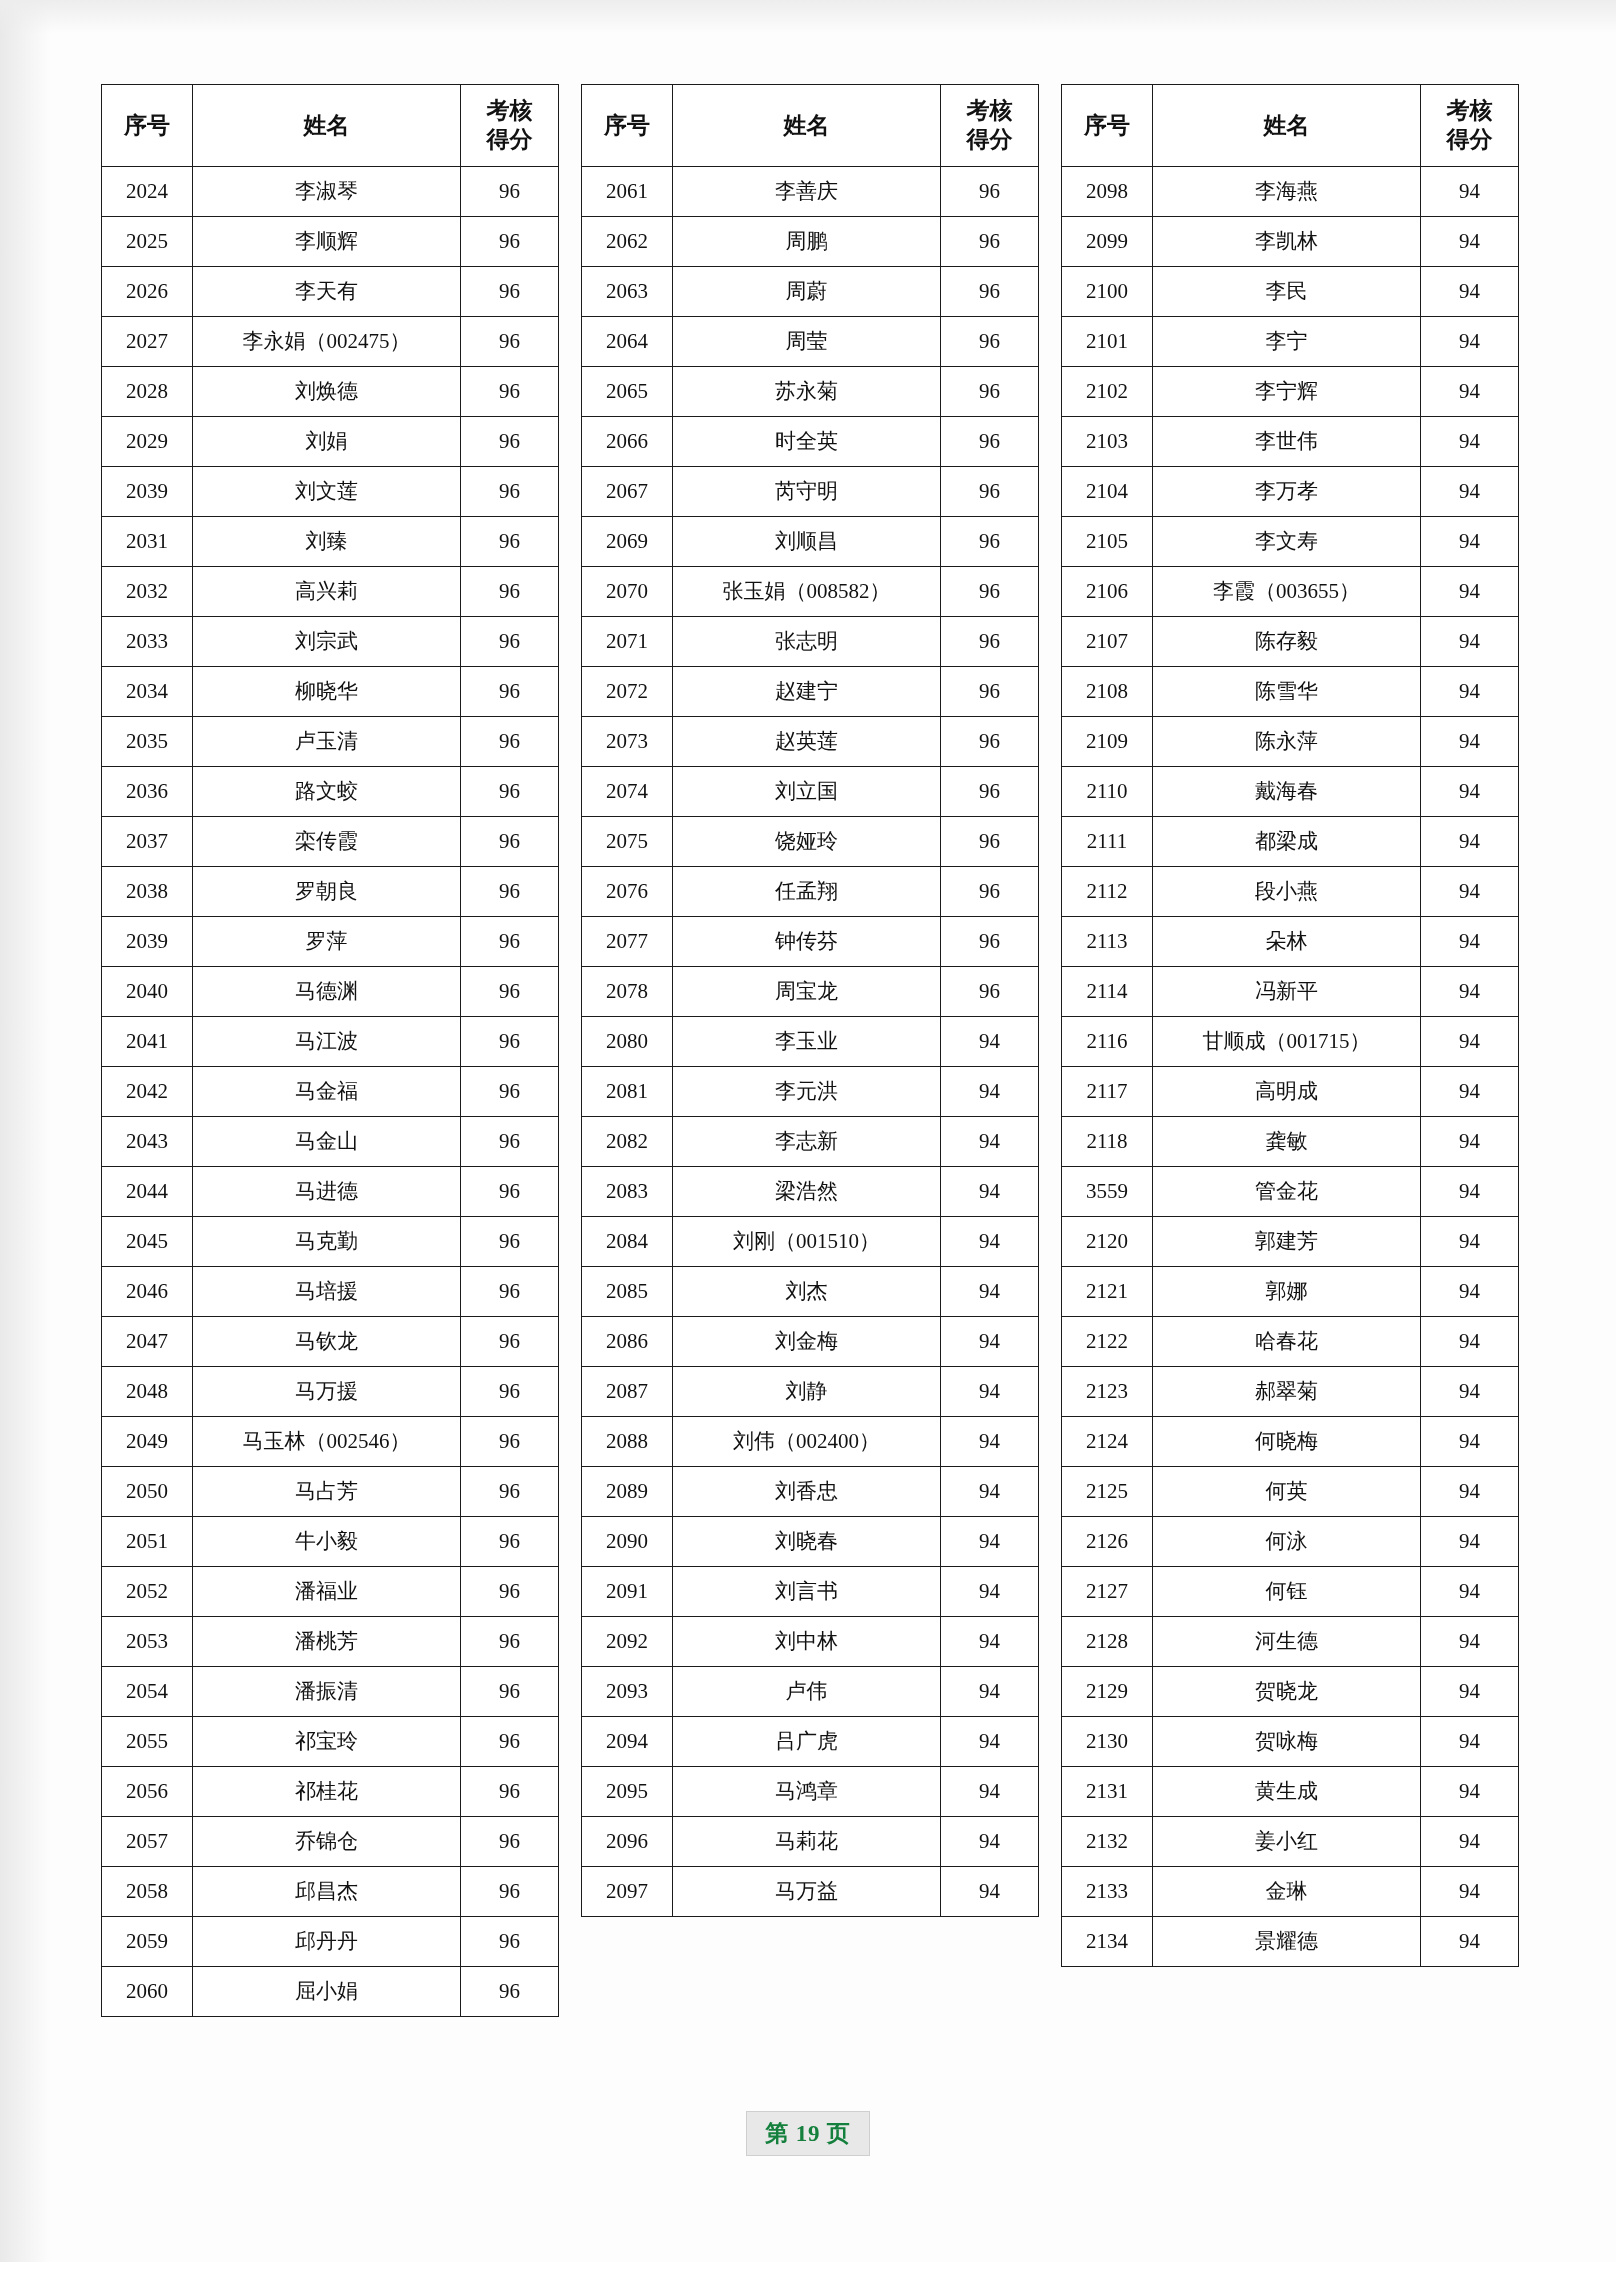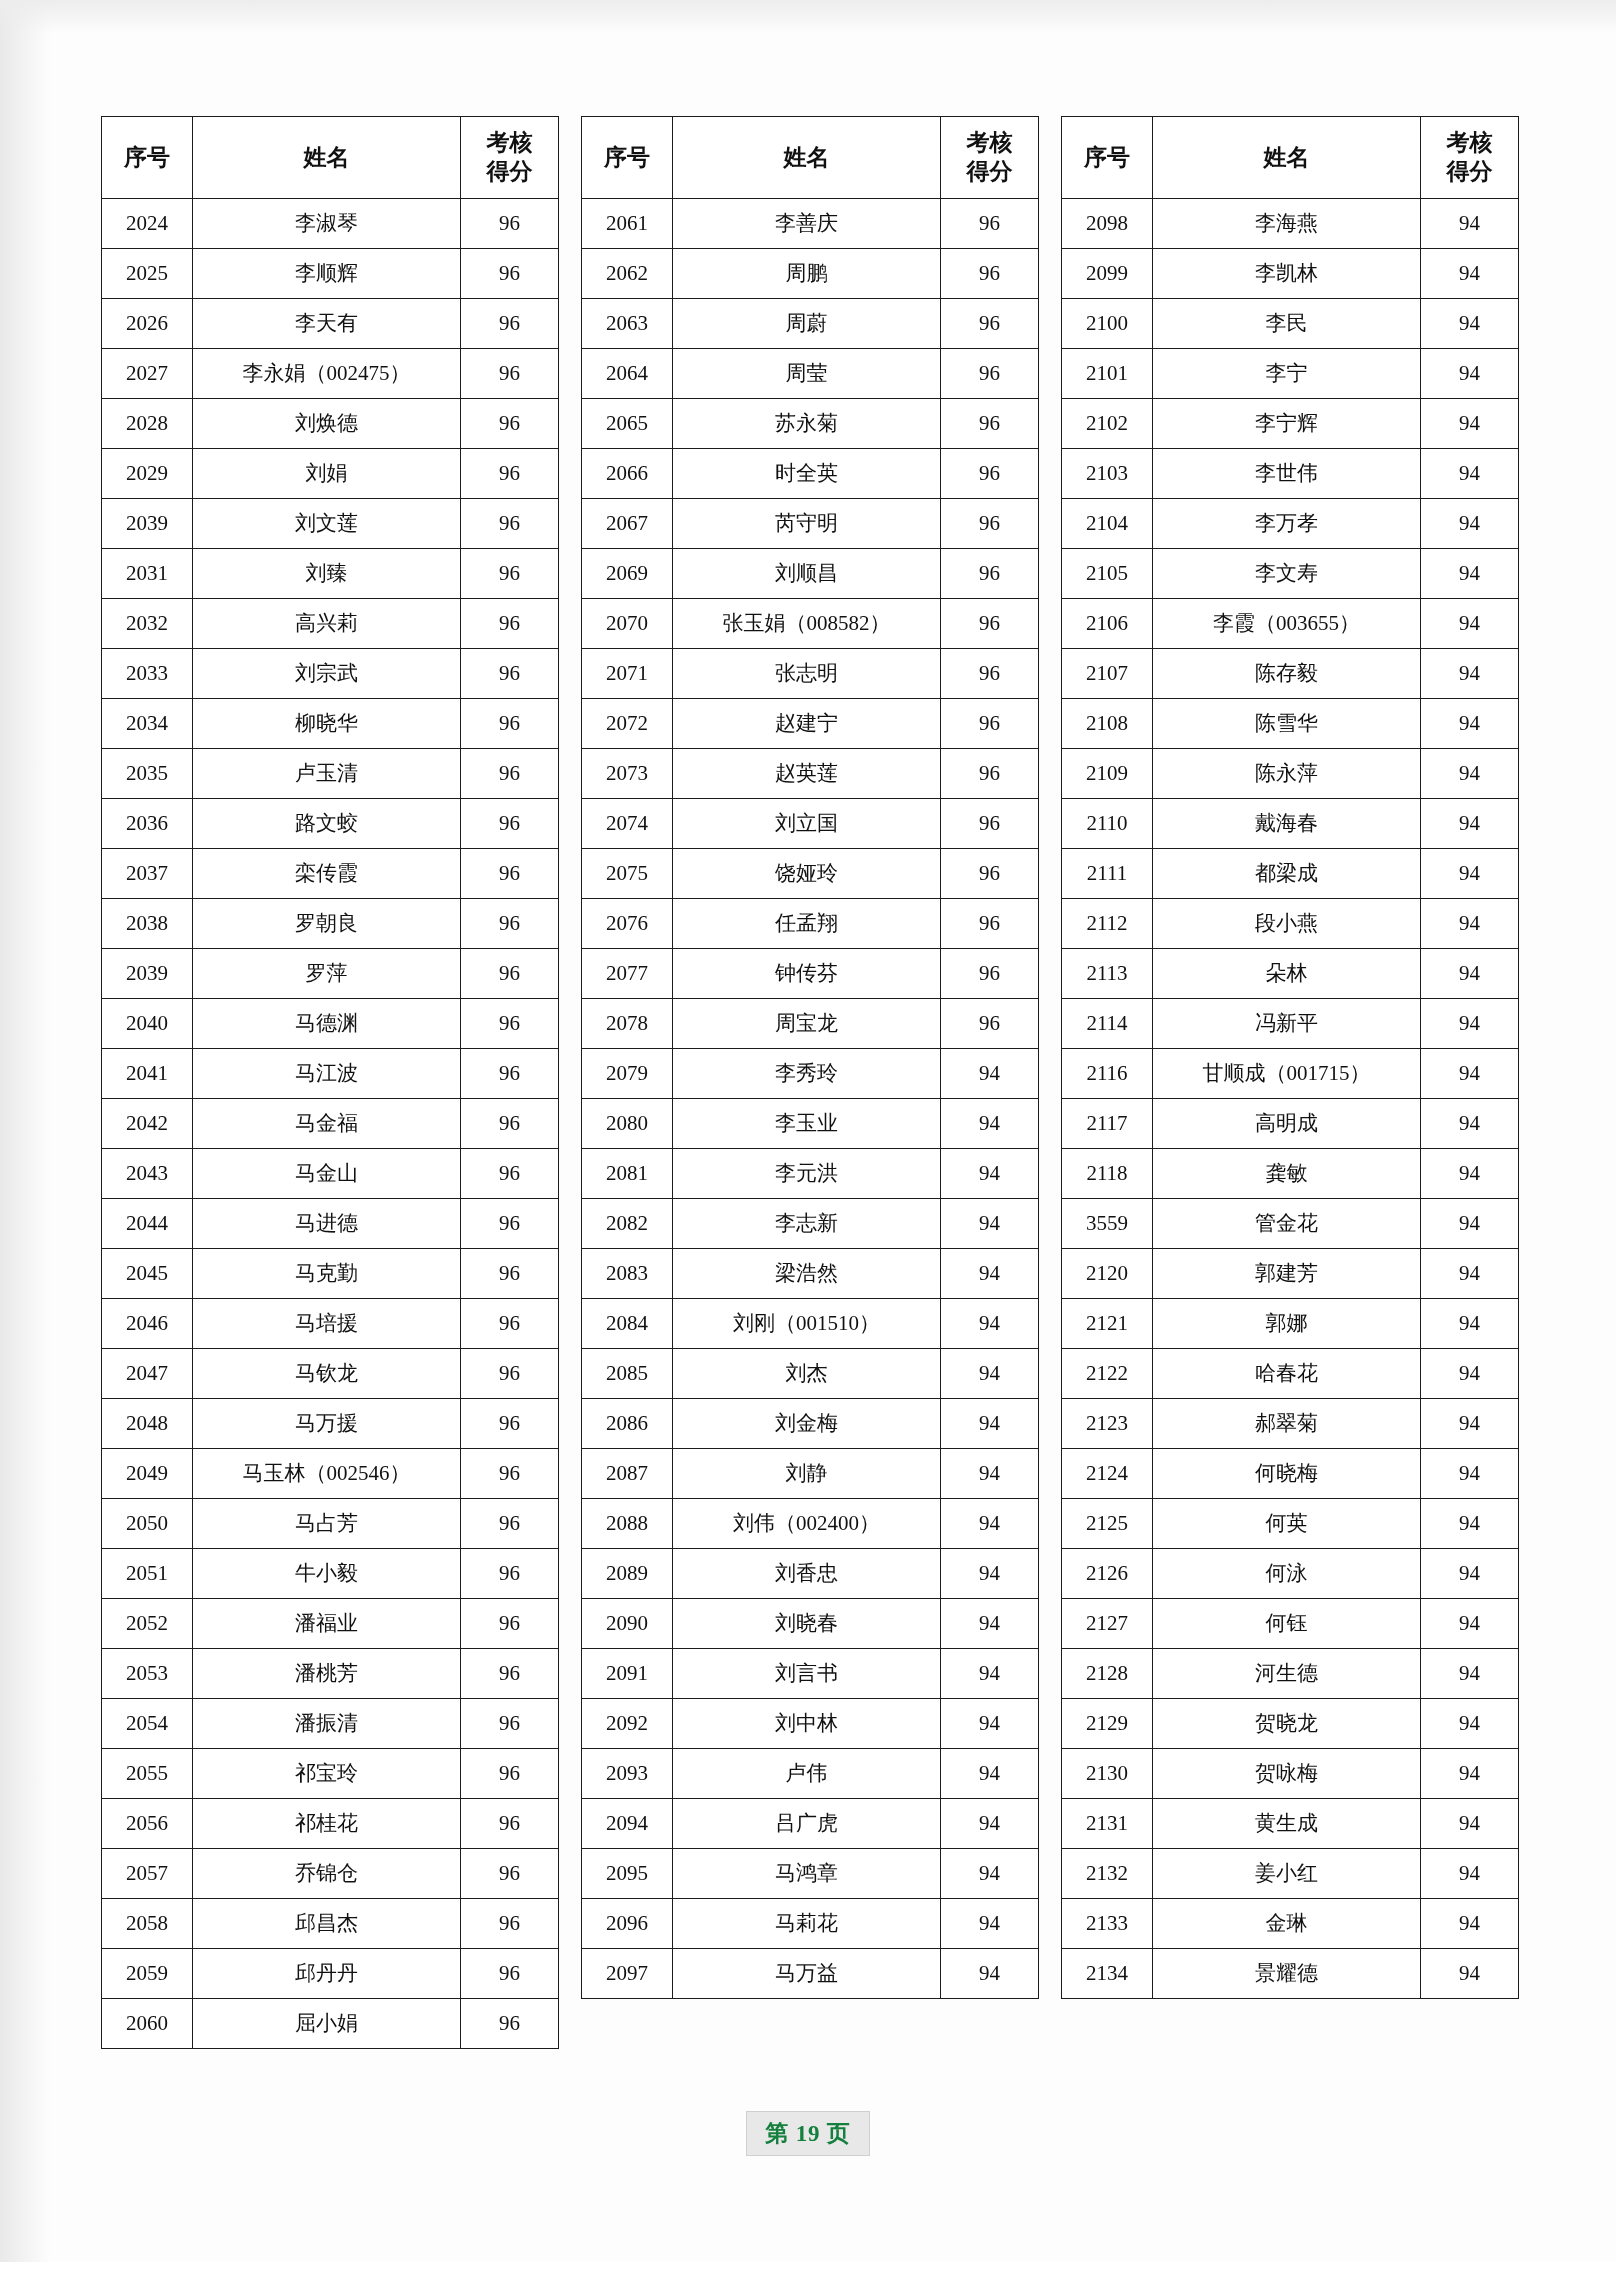--- a/index.html
+++ b/index.html
@@ -11,21 +11,21 @@
     width: 1616px;
     height: 2284px;
     font-family: "Liberation Serif", "DejaVu Serif", serif;
     color: #111;
     position: relative;
   }
   .page {
     width: 1616px;
     height: 2262px;
     box-sizing: border-box;
-    padding: 116px 101px 0 101px;
+    padding: 84px 101px 0 101px;
     position: relative;
     background: #fdfdfd;
   }
   .tables {
     display: flex;
     justify-content: space-between;
     align-items: flex-start;
     gap: 22px;
   }
   table.score-table {
@@ -403,25 +403,20 @@
             <td class="id-cell">2077</td>
             <td class="name-cell">钟传芬</td>
             <td class="score-cell">96</td>
           </tr>
           <tr>
             <td class="id-cell">2078</td>
             <td class="name-cell">周宝龙</td>
             <td class="score-cell">96</td>
           </tr>
           <tr>
-            <td class="id-cell">2079</td>
-            <td class="name-cell">李秀玲</td>
-            <td class="score-cell">94</td>
-          </tr>
-          <tr>
             <td class="id-cell">2080</td>
             <td class="name-cell">李玉业</td>
             <td class="score-cell">94</td>
           </tr>
           <tr>
             <td class="id-cell">2081</td>
             <td class="name-cell">李元洪</td>
             <td class="score-cell">94</td>
           </tr>
           <tr>

